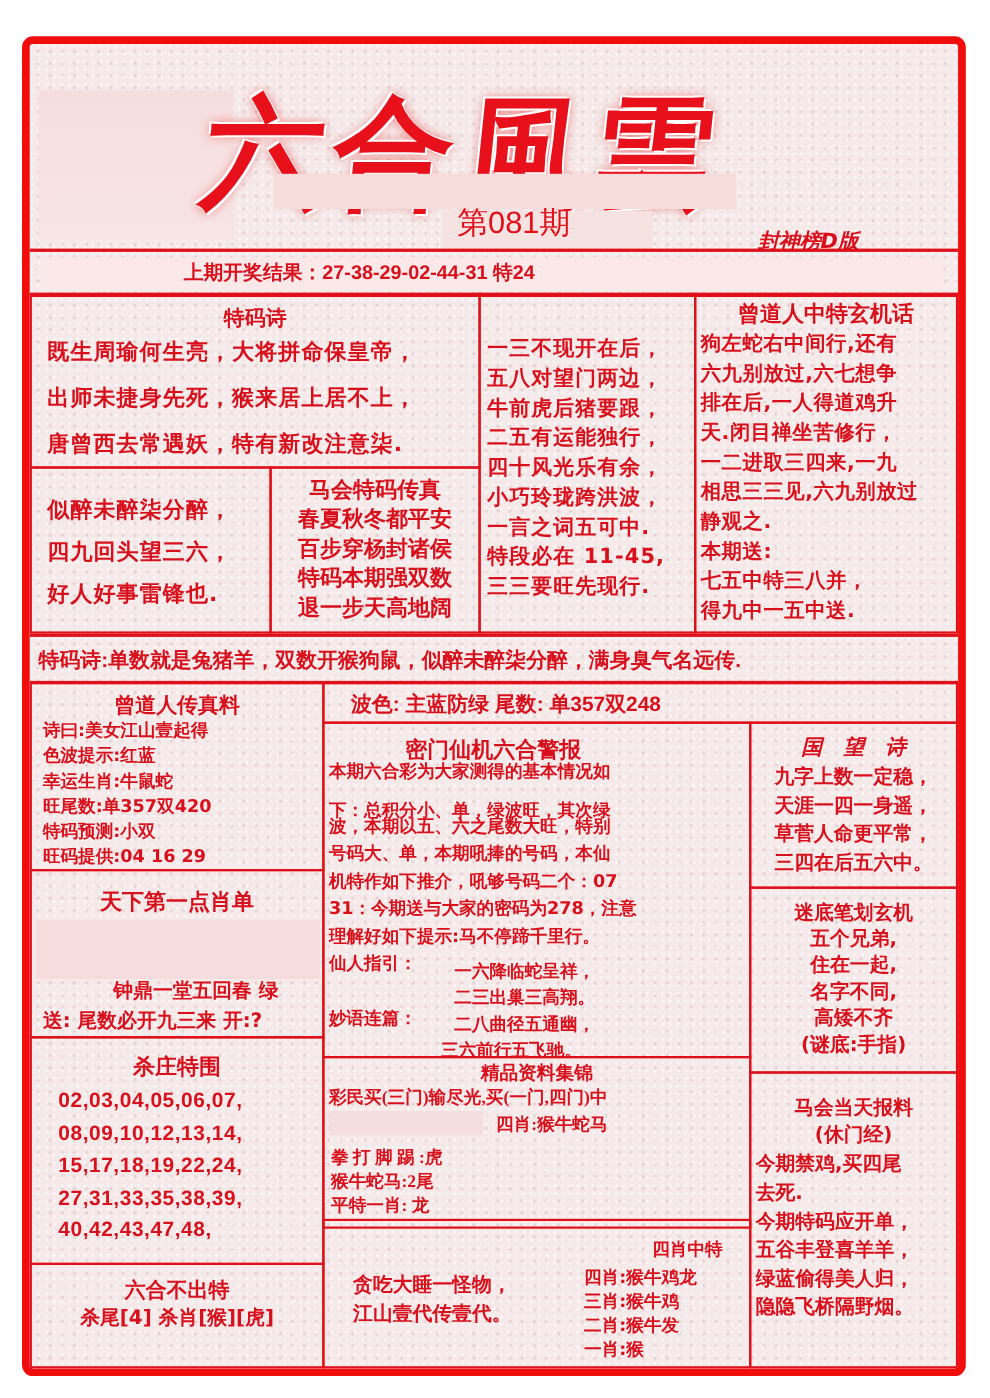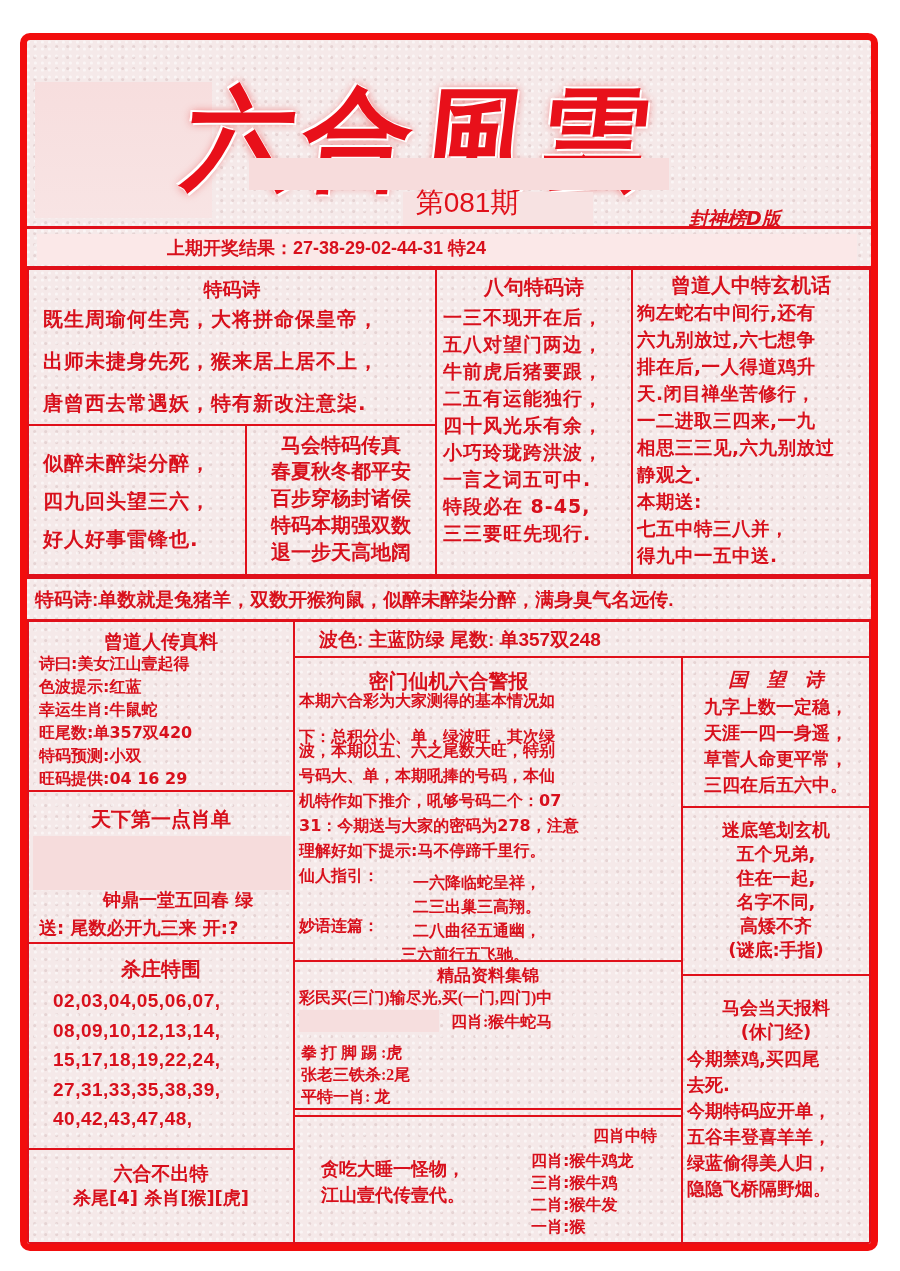--- a/index.html
+++ b/index.html
@@ -80,29 +80,28 @@
 
   <div class="cell" style="left:218px;top:384px;width:192px;height:152px;">
     <div class="abs txt center title" style="left:0;top:6px;width:188px;font-size:20px;">马会特码传真</div>
     <div class="abs txt center title" style="left:0;top:32px;width:188px;font-size:20px;">春夏秋冬都平安</div>
     <div class="abs txt center title" style="left:0;top:59px;width:188px;font-size:20px;">百步穿杨封诸侯</div>
     <div class="abs txt center title" style="left:0;top:86px;width:188px;font-size:20px;">特码本期强双数</div>
     <div class="abs txt center title" style="left:0;top:113px;width:188px;font-size:20px;">退一步天高地阔</div>
   </div>
 
   <div class="cell" style="left:408px;top:226px;width:198px;height:310px;">
-    <div class="abs txt center title" style="left:0;top:6px;width:194px;font-size:20px;">八句特码诗</div>
     <div class="abs txt f20" style="left:6px;top:36px;">一三不现开在后，</div>
     <div class="abs txt f20" style="left:6px;top:63px;">五八对望门两边，</div>
     <div class="abs txt f20" style="left:6px;top:90px;">牛前虎后猪要跟，</div>
     <div class="abs txt f20" style="left:6px;top:117px;">二五有运能独行，</div>
     <div class="abs txt f20" style="left:6px;top:144px;">四十风光乐有余，</div>
     <div class="abs txt f20" style="left:6px;top:171px;">小巧玲珑跨洪波，</div>
     <div class="abs txt f20" style="left:6px;top:198px;">一言之词五可中.</div>
-    <div class="abs txt f20" style="left:6px;top:225px;">特段必在 8-45,</div>
+    <div class="abs txt f20" style="left:6px;top:225px;">特段必在 11-45,</div>
     <div class="abs txt f20" style="left:6px;top:252px;">三三要旺先现行.</div>
   </div>
 
   <div class="cell" style="left:604px;top:226px;width:240px;height:310px;overflow:hidden;">
     <div class="abs txt center title" style="left:0;top:4px;width:236px;font-size:20px;">曾道人中特玄机话</div>
     <div class="abs txt f19" style="left:4px;top:32px;">狗左蛇右中间行,还有</div>
     <div class="abs txt f19" style="left:4px;top:59px;">六九别放过,六七想争</div>
     <div class="abs txt f19" style="left:4px;top:86px;">排在后,一人得道鸡升</div>
     <div class="abs txt f19" style="left:4px;top:113px;">天.闭目禅坐苦修行，</div>
     <div class="abs txt f19" style="left:4px;top:140px;">一二进取三四来,一九</div>
@@ -192,21 +191,21 @@
     </div>
   </div>
 
   <div class="cell" style="left:266px;top:920px;width:390px;height:157px;overflow:hidden;font-family:Liberation Serif, serif;">
     <div class="abs txt center" style="left:0;top:2px;width:386px;font-size:17px;">精品资料集锦</div>
     <div class="abs txt" style="left:4px;top:26px;font-size:16px;">彩民买(三门)输尽光,买(一门,四门)中</div>
     <div class="abs" style="left:4px;top:48px;width:140px;height:22px;background:#f6dede;"></div>
     <div class="abs txt" style="left:156px;top:50px;font-size:16px;">四肖:猴牛蛇马</div>
     <div class="abs txt" style="left:6px;top:80px;font-size:16px;line-height:22px;">
       <div>拳 打 脚 踢 :虎</div>
-      <div>张老三铁杀:2尾</div>
+      <div>猴牛蛇马:2尾</div>
       <div>平特一肖: 龙</div>
     </div>
   </div>
 
   <div class="cell" style="left:266px;top:1068px;width:390px;height:136px;">
     <div class="abs txt" style="left:26px;top:46px;font-size:18px;line-height:26px;">
       <div>贪吃大睡一怪物，</div>
       <div>江山壹代传壹代。</div>
     </div>
     <div class="abs txt center" style="left:270px;top:16px;width:120px;font-size:16px;">四肖中特</div>

